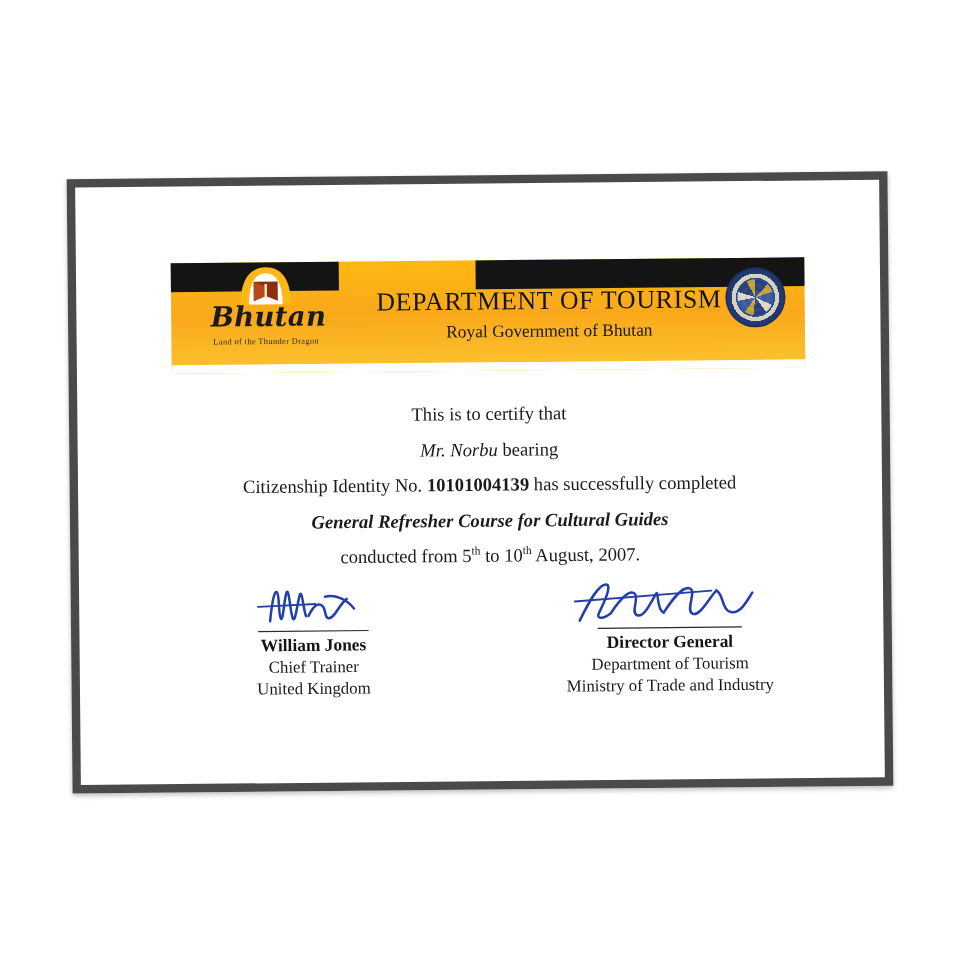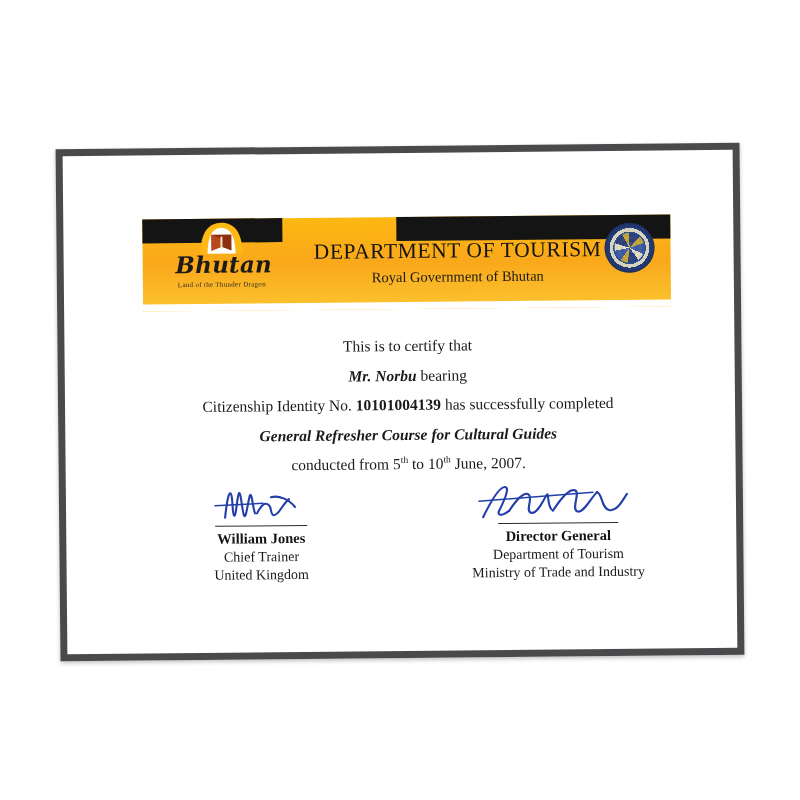--- a/index.html
+++ b/index.html
@@ -189,21 +189,21 @@
 
   .line {
     font-family: "Liberation Serif", serif;
     font-size: 15.5px;
     line-height: 1.0;
     margin-bottom: 14px;
     white-space: nowrap;
   }
 
   .line.l1 { font-size: 15.5px; }
-  .name-bold-italic { font-weight: 700; font-style: italic; }
+  .name-bold-italic { font-weight: 400; font-style: italic; }
   .id-bold-italic { font-weight: 700; }
   .course {
     font-weight: 700;
     font-style: italic;
     font-size: 15.5px;
   }
   sup { font-size: 9.5px; vertical-align: super; }
 
   
   .sig-left {
@@ -296,21 +296,21 @@
             <span class="name-bold-italic">Mr. Norbu</span><span> bearing</span>
           </div>
 
           <div class="line">
             <span>Citizenship Identity No. </span><span class="id-bold-italic">10101004139</span><span> has successfully completed</span>
           </div>
 
           <div class="line course">General Refresher Course for Cultural Guides</div>
 
           <div class="line">
-            <span>conducted from 5</span><sup>th</sup><span> to 10</span><sup>th</sup><span> June, 2007.</span>
+            <span>conducted from 5</span><sup>th</sup><span> to 10</span><sup>th</sup><span> August, 2007.</span>
           </div>
         </div>
 
         <div class="sig-left">
           <div class="sig-scribble">
             <svg viewBox="0 0 180 42" width="180" height="42" aria-hidden="true">
               <path class="ink" d="M54 34 C56 16, 58 8, 60 10 C62 12, 61 30, 63 32 C65 34, 66 14, 68 10 C70 6, 71 28, 73 32 C75 36, 77 18, 79 12 C81 8, 82 26, 84 30"></path>
               <path class="ink" d="M86 30 C90 22, 94 18, 98 22 C101 25, 99 32, 103 32 C108 32, 112 20, 118 16"></path>
               <path class="ink-thin" d="M44 22 L92 20"></path>
               <path class="ink" d="M100 14 C108 12, 118 16, 124 24"></path>

